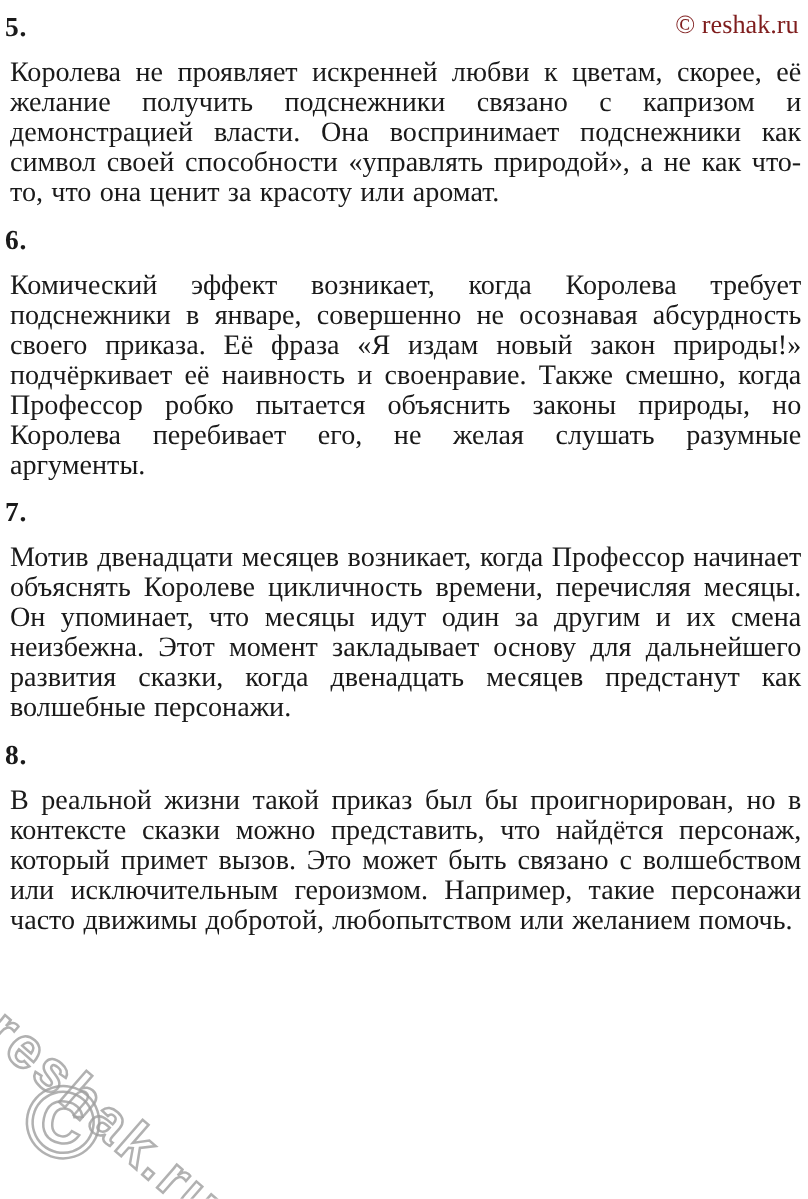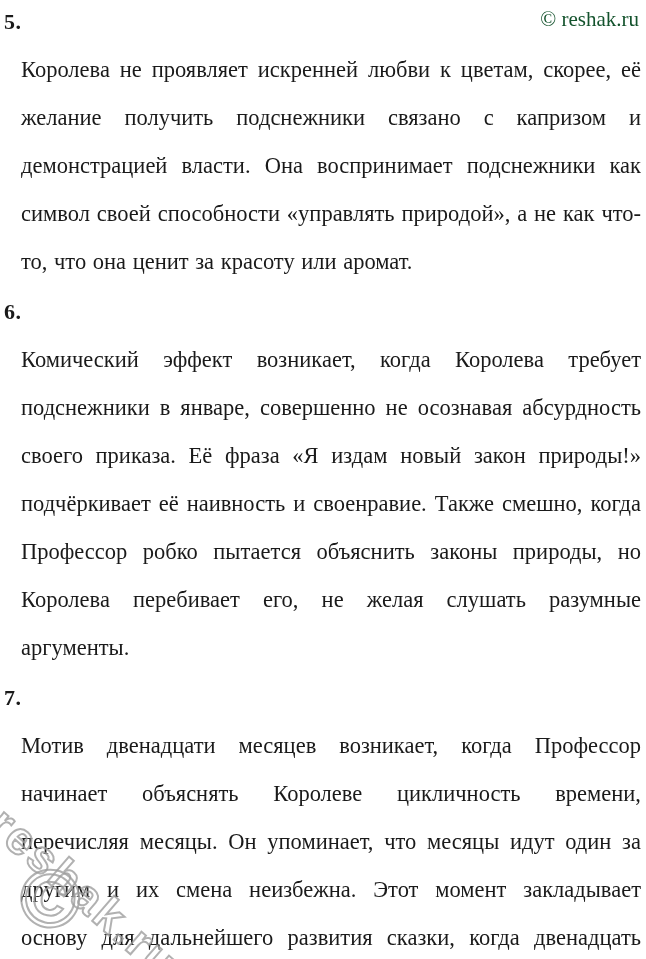--- a/index.html
+++ b/index.html
@@ -19,38 +19,38 @@
     padding: 4px 5px 0 4px;
     position: relative;
     z-index: 1;
   }
   .copyright {
     position: absolute;
     top: 6px;
     right: 7px;
     font-size: 21px;
     line-height: 26px;
-    color: #14532d;
+    color: #7f1d1d;
     white-space: nowrap;
   }
   .sec-num {
     font-weight: bold;
     font-size: 22px;
     line-height: 36px;
     margin: 8px 0 0 0;
     letter-spacing: 0.5px;
   }
   .sec-num.first {
     margin-top: 0;
   }
   .sec-text {
     font-size: 22.5px;
-    line-height: 48px;
+    line-height: 24px;
     text-align: justify;
-    margin: 6px 0 0 17px;
+    margin: 6px 0 0 4px;
     word-spacing: 1px;
   }
   
   .watermark {
     position: absolute;
     z-index: 2;
     pointer-events: none;
     font-family: "Liberation Sans", "DejaVu Sans", sans-serif;
     font-weight: bold;
     color: rgba(255, 255, 255, 0.06);

